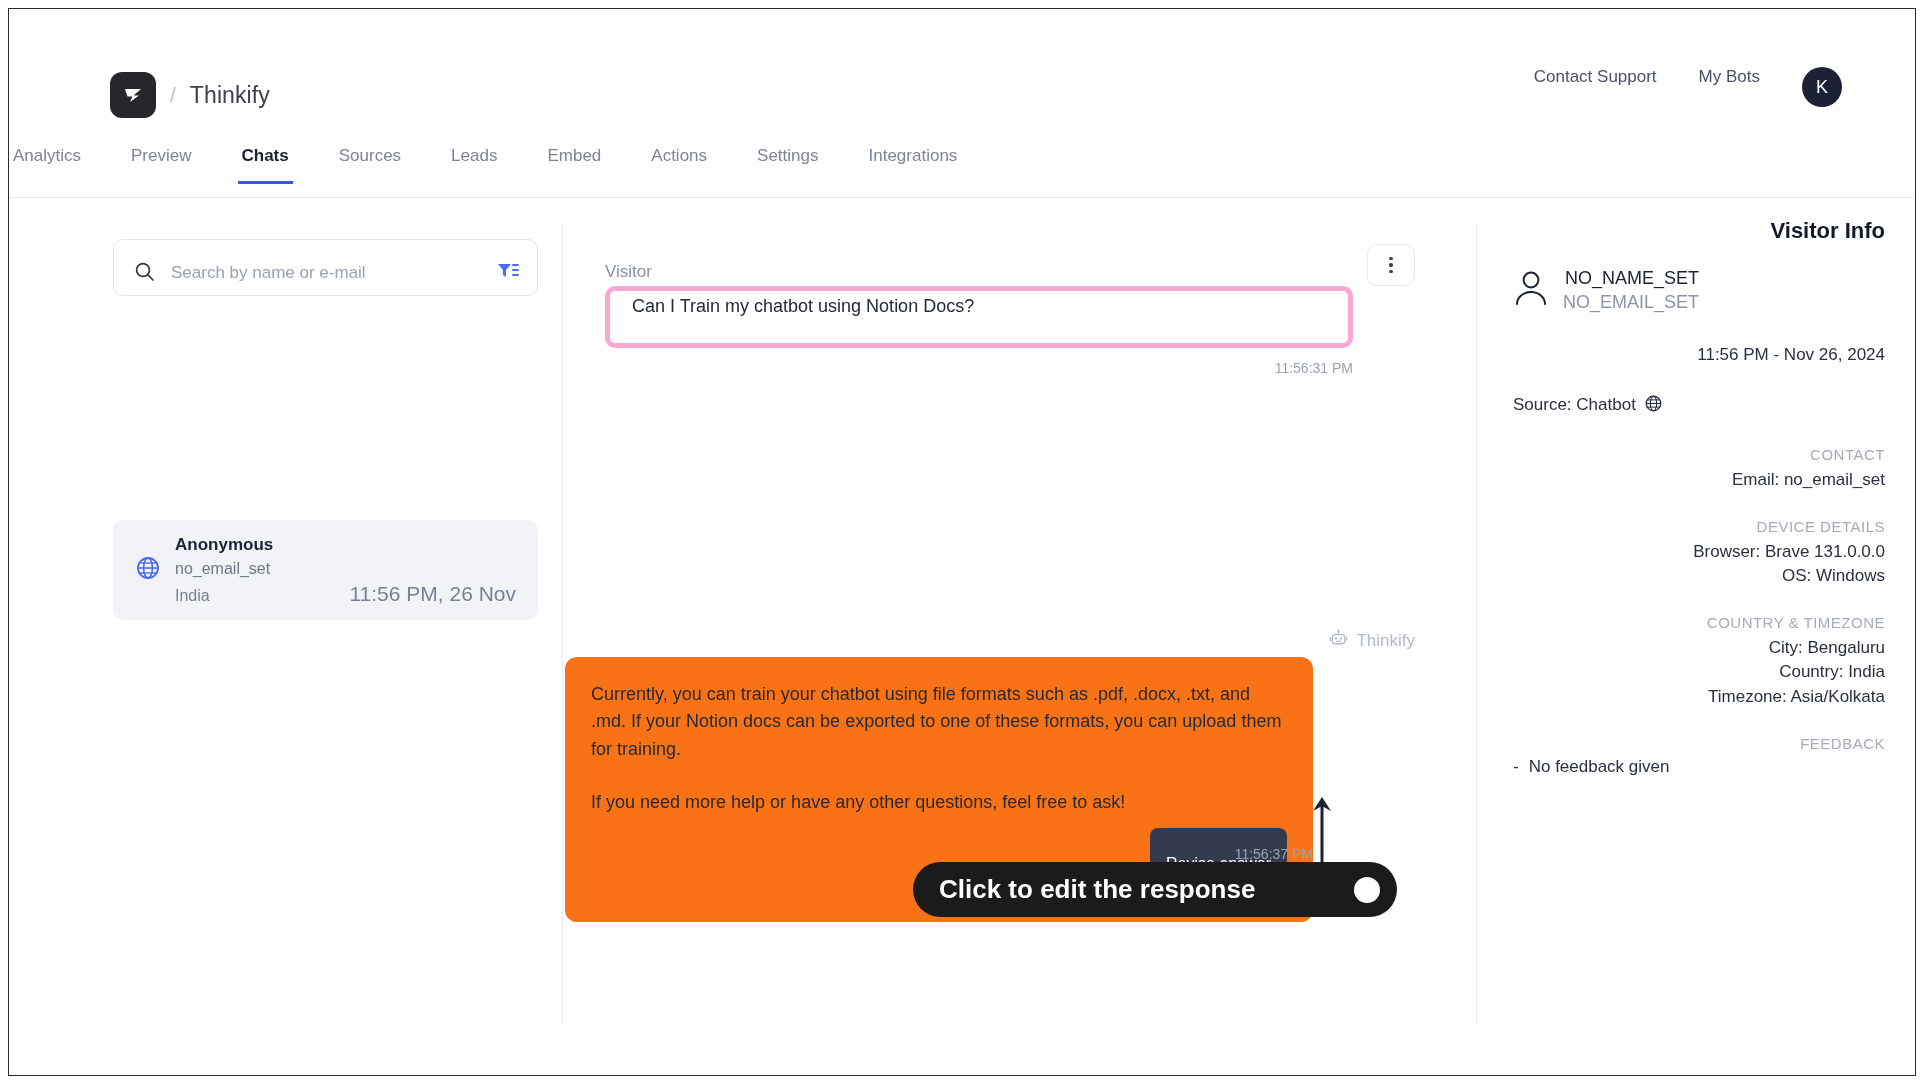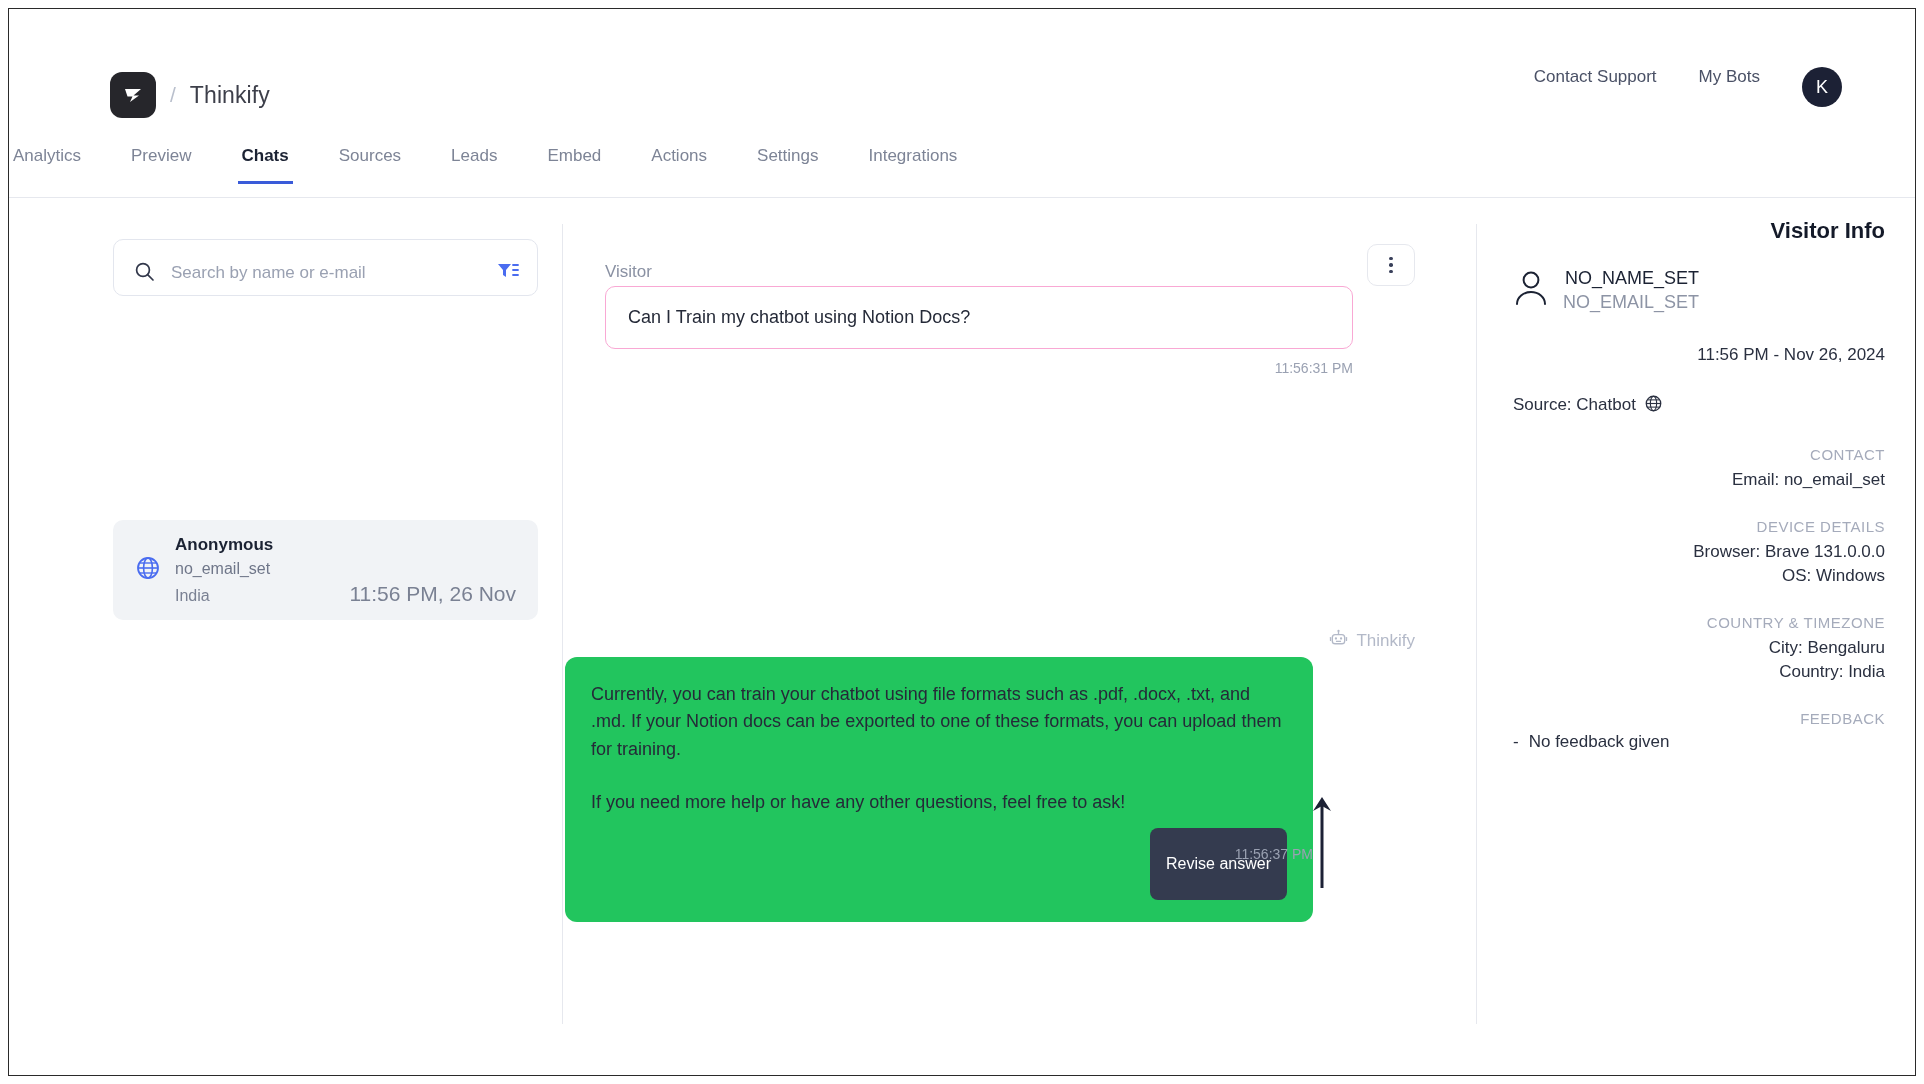--- a/index.html
+++ b/index.html
@@ -199,24 +199,24 @@
   .msg-visitor-label {
     position: absolute;
     left: 42px; top: 64px;
     font-size: 17px; color: #8a91a3;
   }
   .bubble-visitor {
     position: absolute;
     left: 42px; top: 88px;
     width: 748px;
     min-height: 62px;
-    border: 1px solid #f9a8d4;
+    border: 5px solid #f9a8d4;
     border-radius: 10px;
     background: #ffffff;
-    padding: 18px 22px;
+    padding: 3px 22px;
     font-size: 18px;
     color: #252a38;
     line-height: 1.4;
   }
   .ts-visitor {
     position: absolute;
     left: 42px; top: 162px;
     width: 748px;
     text-align: right;
     font-size: 14px;
@@ -226,21 +226,21 @@
   .bot-label {
     position: absolute;
     right: 61px; top: 431px;
     display: flex; align-items: center; gap: 8px;
     font-size: 17px; color: #b3b9c8;
   }
   .bubble-bot {
     position: absolute;
     left: 2px; top: 459px;
     width: 748px;
-    background: #22c55e;
+    background: #f97316;
     border-radius: 12px;
     padding: 24px 26px 22px 26px;
     font-size: 18px;
     color: #252a38;
     line-height: 1.52;
   }
   .bubble-bot p { margin: 0; }
   .bubble-bot p + p { margin-top: 26px; }
   .revise-row { display: flex; justify-content: flex-end; margin-top: 12px; }
   .revise-btn {
@@ -457,20 +457,24 @@
         </div>
       </div>
 
       <div class="ts-bot">11:56:37 PM</div>
 
       <svg class="callout-arrow" viewBox="0 0 34 95" aria-hidden="true">
         <line x1="17" y1="95" x2="17" y2="10" stroke="#1c2135" stroke-width="3"></line>
         <path d="M17 4 L26 18 L17 13 L8 18 Z" fill="#1c2135"></path>
       </svg>
 
+      <div class="callout">
+        <span>Click to edit the response</span>
+        <span class="callout-dot"></span>
+      </div>
 
     </div>
 
     <div class="vdivider-right"></div>
 
     <div class="info-pane">
       <div class="info-title">Visitor Info</div>
 
       <div class="info-identity">
         <span class="person-icon">
@@ -508,20 +512,21 @@
       <div class="info-section">
         <div class="info-section-title">DEVICE DETAILS</div>
         <div class="info-line">Browser: Brave 131.0.0.0</div>
         <div class="info-line">OS: Windows</div>
       </div>
 
       <div class="info-section">
         <div class="info-section-title">COUNTRY &amp; TIMEZONE</div>
         <div class="info-line">City: Bengaluru</div>
         <div class="info-line">Country: India</div>
+        <div class="info-line">Timezone: Asia/Kolkata</div>
       </div>
 
       <div class="info-section">
         <div class="info-section-title">FEEDBACK</div>
         <div class="feedback-item">
           <span>-</span>
           <span>No feedback given</span>
         </div>
       </div>
 

